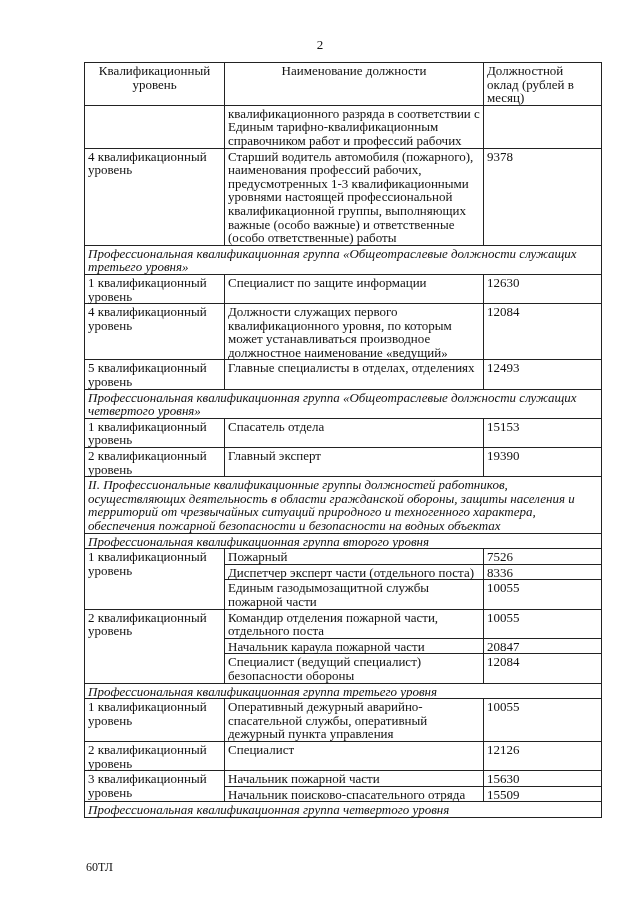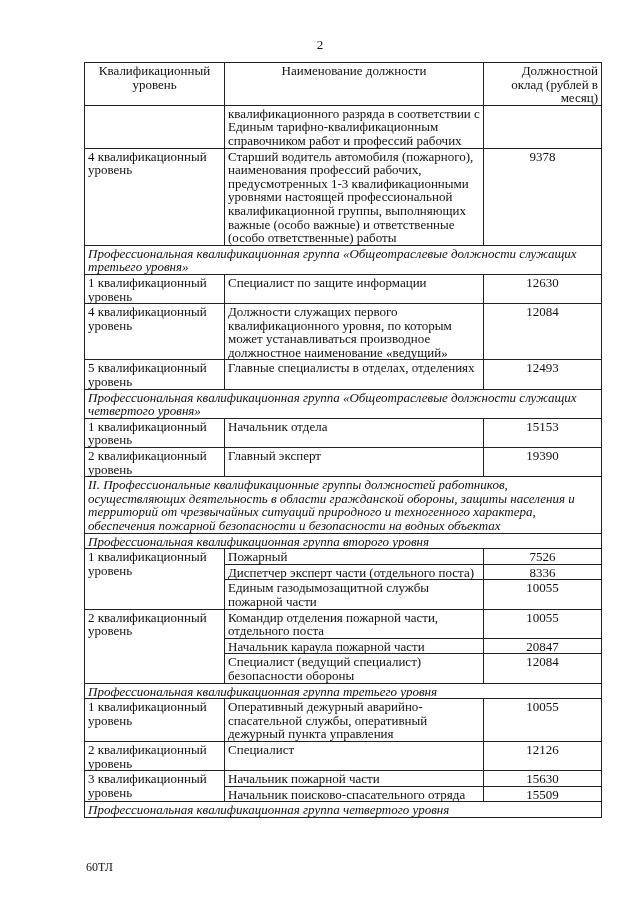--- a/index.html
+++ b/index.html
@@ -8,35 +8,35 @@
   .page-num { position: absolute; top: 37px; left: 0; width: 640px; text-align: center;
               font-size: 13px; }
   table.doc { position: absolute; left: 84px; top: 62px; width: 518px;
               border-collapse: collapse; font-size: 13px; line-height: 13.6px; }
   table.doc td, table.doc th { border: 1px solid #222; padding: 1px 3px 0 3px;
               vertical-align: top; font-weight: normal; }
   th { text-align: center; }
   .c1 { width: 133px; }
   .c2 { width: 252px; }
   .c3 { width: 111px; text-align: right; }
-  td.num { text-align: center; margin-top: 39px; }
+  td.num { text-align: left; margin-top: 39px; }
   td.span { text-align: left; font-style: italic; }
   .footer { position: absolute; left: 86px; top: 860px; font-size: 12px; }
 </style>
 </head>
 <body>
 
 <div class="page-num">2</div>
 
 <table class="doc">
   <tbody>
       <tr>
     <th class="c1">Квалификационный уровень</th>
     <th class="c2">Наименование должности</th>
-    <th class="c3" style="text-align:right">Должностной оклад (рублей в месяц)</th>
+    <th class="c3" style="text-align:left">Должностной оклад (рублей в месяц)</th>
   </tr>
   <tr>
     <td></td>
     <td>квалификационного разряда в соответствии с Единым тарифно-квалификационным справочником работ и профессий рабочих</td>
     <td class="num"></td>
   </tr>
   <tr>
     <td>4 квалификационный уровень</td>
     <td>Старший водитель автомобиля (пожарного), наименования профессий рабочих, предусмотренных 1-3 квалификационными уровнями настоящей профессиональной квалификационной группы, выполняющих важные (особо важные) и ответственные (особо ответственные) работы</td>
     <td class="num">9378</td>
@@ -59,21 +59,21 @@
     <td>5 квалификационный уровень</td>
     <td>Главные специалисты в отделах, отделениях</td>
     <td class="num">12493</td>
   </tr>
 
   <tr>
     <td colspan="3" class="span">Профессиональная квалификационная группа «Общеотраслевые должности служащих четвертого уровня»</td>
   </tr>
   <tr>
     <td>1 квалификационный уровень</td>
-    <td>Начальник отдела</td>
+    <td>Спасатель отдела</td>
     <td class="num">15153</td>
   </tr>
   <tr>
     <td>2 квалификационный уровень</td>
     <td>Главный эксперт</td>
     <td class="num">19390</td>
   </tr>
 
   <tr>
     <td colspan="3" class="span">II. Профессиональные квалификационные группы должностей работников, осуществляющих деятельность в области гражданской обороны, защиты населения и территорий от чрезвычайных ситуаций природного и техногенного характера, обеспечения пожарной безопасности и безопасности на водных объектах</td>

